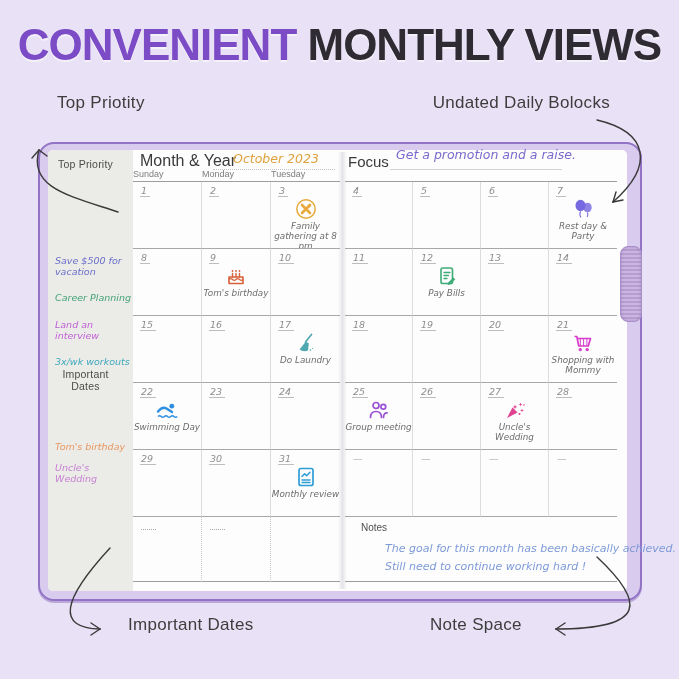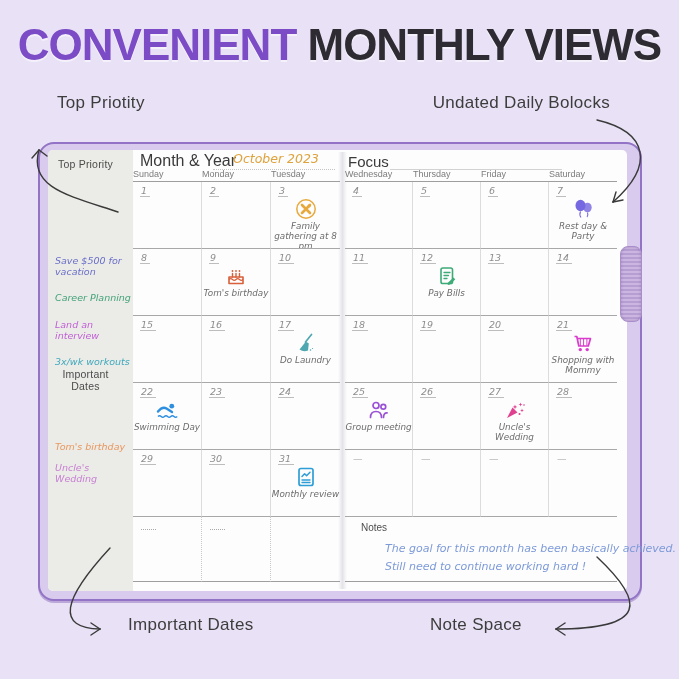--- a/index.html
+++ b/index.html
@@ -102,46 +102,41 @@
 
   <div class="cover"></div>
   <div class="page"></div>
   <div class="sidebar"></div>
   <div class="spine"></div>
   <div class="penloop"></div>
 
   <div class="side-head sh-top">Top Priority</div>
   <div class="sidelist sl-prio">
       <div class="sideitem" style="color: rgb(106, 111, 201); margin-top: 48px;">Save $500 for vacation</div>
-      <div class="sideitem" style="color: rgb(67, 163, 119);">Career Planning</div>
+      <div class="sideitem" style="color: rgb(67, 163, 119); text-align: center;">Career Planning</div>
       <div class="sideitem" style="color: rgb(192, 95, 214);">Land an interview</div>
       <div class="sideitem" style="color: rgb(63, 169, 189);">3x/wk workouts</div>
     </div>
   <div class="side-head sh-dates">Important Dates</div>
   <div class="sidelist sl-dates">
       <div class="sideitem" style="color: rgb(232, 151, 95);">Tom's birthday</div>
       <div class="sideitem" style="color: rgb(199, 127, 210);">Uncle's Wedding</div>
     </div>
 
   <div class="hdr-label my-label">Month &amp; Year</div>
   <div class="hand my-value" style="color: rgb(223, 163, 62);">October 2023</div>
   <div class="my-line"></div>
   <div class="hdr-label focus-label">Focus</div>
+  <div class="hand focus-value" style="color: rgb(122, 104, 204);">Get a promotion and a raise.</div>
   <div class="focus-line"></div>
 
   <div class="wk wk-left">
       <span>Sunday</span>
       <span>Monday</span>
       <span>Tuesday</span>
-    </div>
-  <div class="wk wk-right">
-      <span>Wednesday</span>
-      <span>Thursday</span>
-      <span>Friday</span>
-      <span>Saturday</span>
     </div>
 
   <div class="grid grid-left">
       <div class="cell">
         <span class="daynum">1</span>
       </div>
       <div class="cell">
         <span class="daynum">2</span>
       </div>
       <div class="cell">

